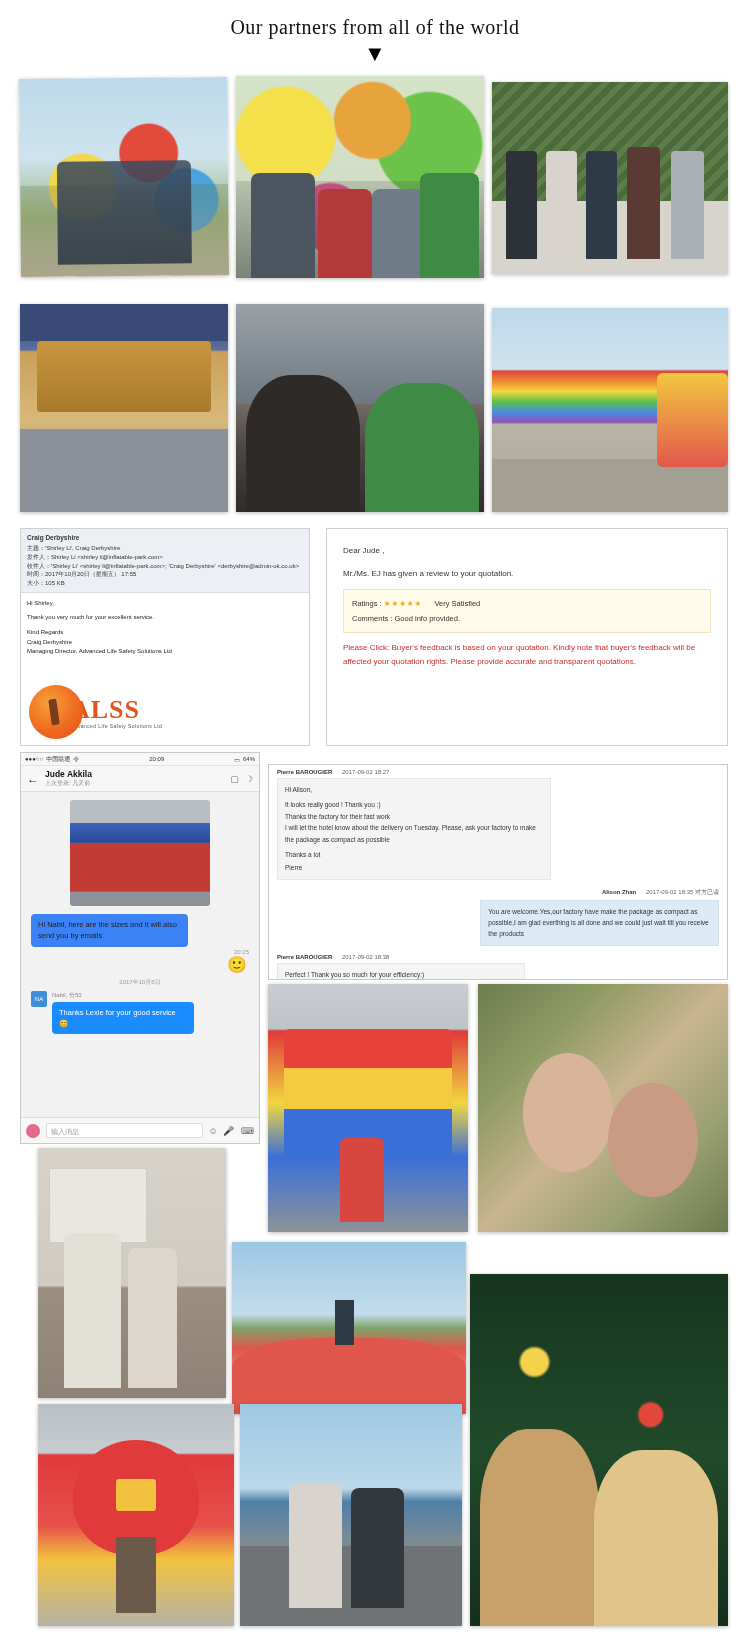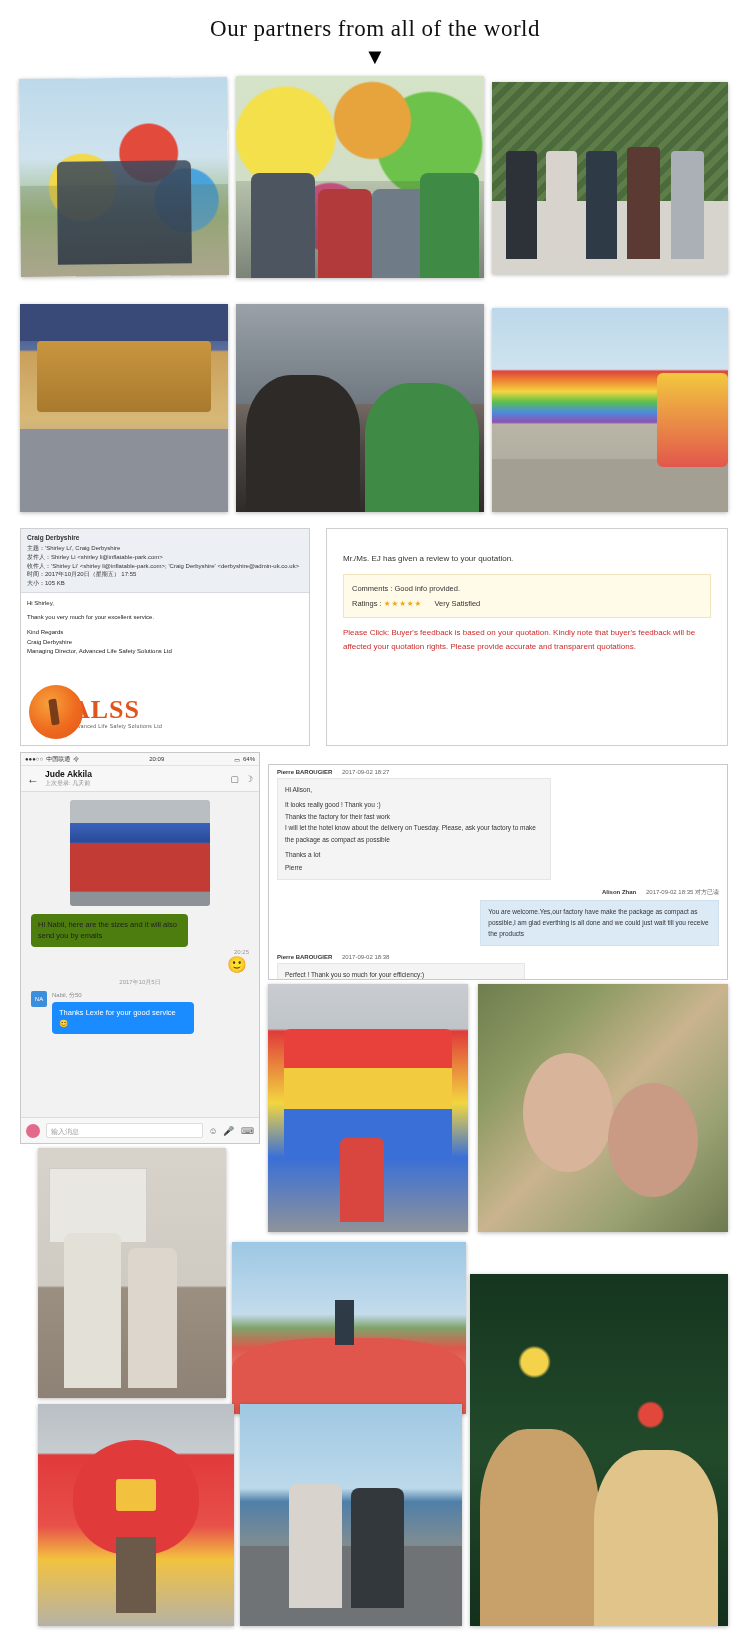--- a/index.html
+++ b/index.html
@@ -10,21 +10,21 @@
   }
   .page {
     width: 750px;
     height: 1639px;
     position: relative;
     overflow: hidden;
     background: #fff;
   }
   .title {
     text-align: center;
-    font-size: 23px;
+    font-size: 20px;
     color: #111;
     font-weight: normal;
     letter-spacing: .5px;
     padding-top: 16px;
     margin: 0;
     font-family: "Liberation Serif", serif;
   }
   .caret {
     text-align: center;
     font-size: 22px;
@@ -138,21 +138,21 @@
   }
   .navbar {
     height: 26px; background:#f7f7f7; border-bottom:1px solid #dcdcdc;
     display:flex; align-items:center; padding:0 6px; gap:6px;
   }
   .navbar .back { font-size: 12px; color:#333; }
   .navbar .nm { font-size: 8.5px; color:#111; font-weight:bold; }
   .navbar .sub { font-size: 6px; color:#888; }
   .chatarea { position:absolute; left:0; right:0; top:39px; bottom:26px; background:#f2f2f2; }
   .bub-in {
-    background:#4d7c0f; border-radius:4px; padding:5px 7px; font-size:7.5px;
+    background:#3b82f6; border-radius:4px; padding:5px 7px; font-size:7.5px;
     color:#222; line-height:1.5; display:inline-block; max-width:72%;
   }
   .bub-out {
     background:#1a8cff; color:#fff; border-radius:4px; padding:5px 7px;
     font-size:7.5px; line-height:1.5; display:inline-block; max-width:72%;
   }
   .ts { font-size:6px; color:#999; text-align:center; margin:4px 0; }
   .inputbar {
     position:absolute; left:0; right:0; bottom:0; height:26px; background:#f7f7f7;
     border-top:1px solid #dcdcdc; display:flex; align-items:center; gap:6px; padding:0 5px;
@@ -243,31 +243,32 @@
       <div class="alss-dot"></div>
       <div class="alss-txt">
         <div class="big">ALSS</div>
         <div class="small">Advanced Life Safety Solutions Ltd</div>
       </div>
     </div>
   </div>
 
   <div class="card" style="left:326px; top:528px; width:402px; height:218px;">
     <div class="qcard">
+      <div>Dear Jude ,</div>
       <div style="height:8px"></div>
       <div>Mr./Ms. EJ has given a review to your quotation.</div>
       <div class="ratings">
         <div>
-          <span>Comments :</span>
-          <span>Good info provided.</span>
-        </div>
-        <div>
           <span>Ratings :</span>
           <span class="stars">★★★★★</span>
           <span style="margin-left:10px">Very Satisfied</span>
+        </div>
+        <div>
+          <span>Comments :</span>
+          <span>Good info provided.</span>
         </div>
       </div>
       <div class="red" style="line-height:1.7;margin-top:5px">Please Click: Buyer's feedback is based on your quotation. Kindly note that buyer's feedback will be affected your quotation rights. Please provide accurate and transparent quotations.</div>
 
     </div>
   </div>
 
   <div class="phone" style="left:20px; top:752px; width:240px; height:392px;">
     <div class="statusbar">
       <div style="display:flex;gap:3px;align-items:center;">

